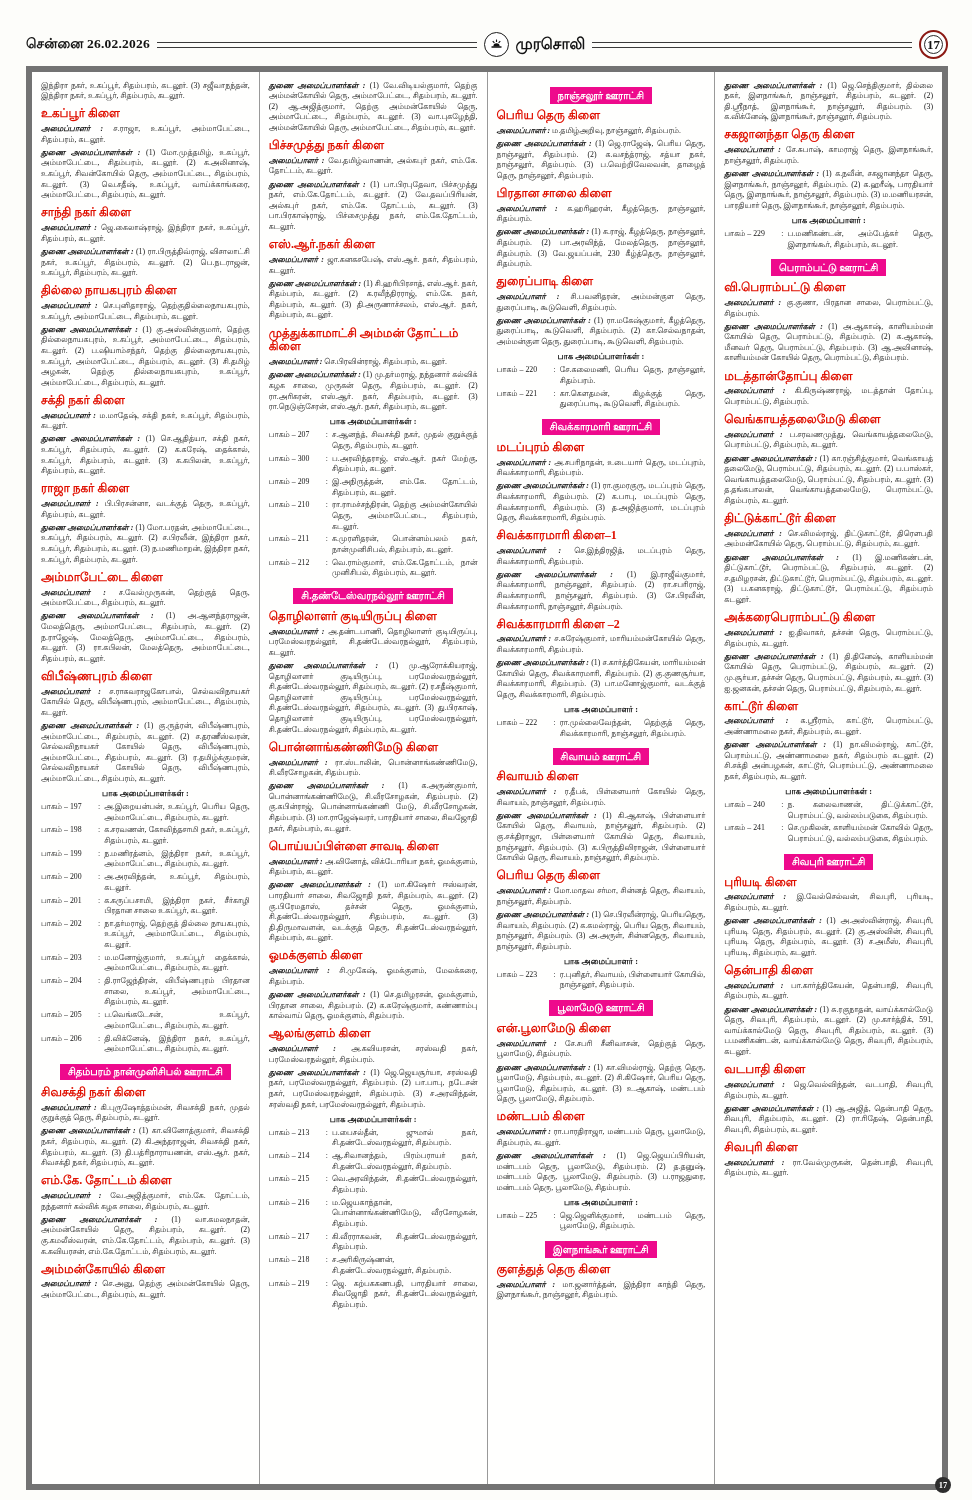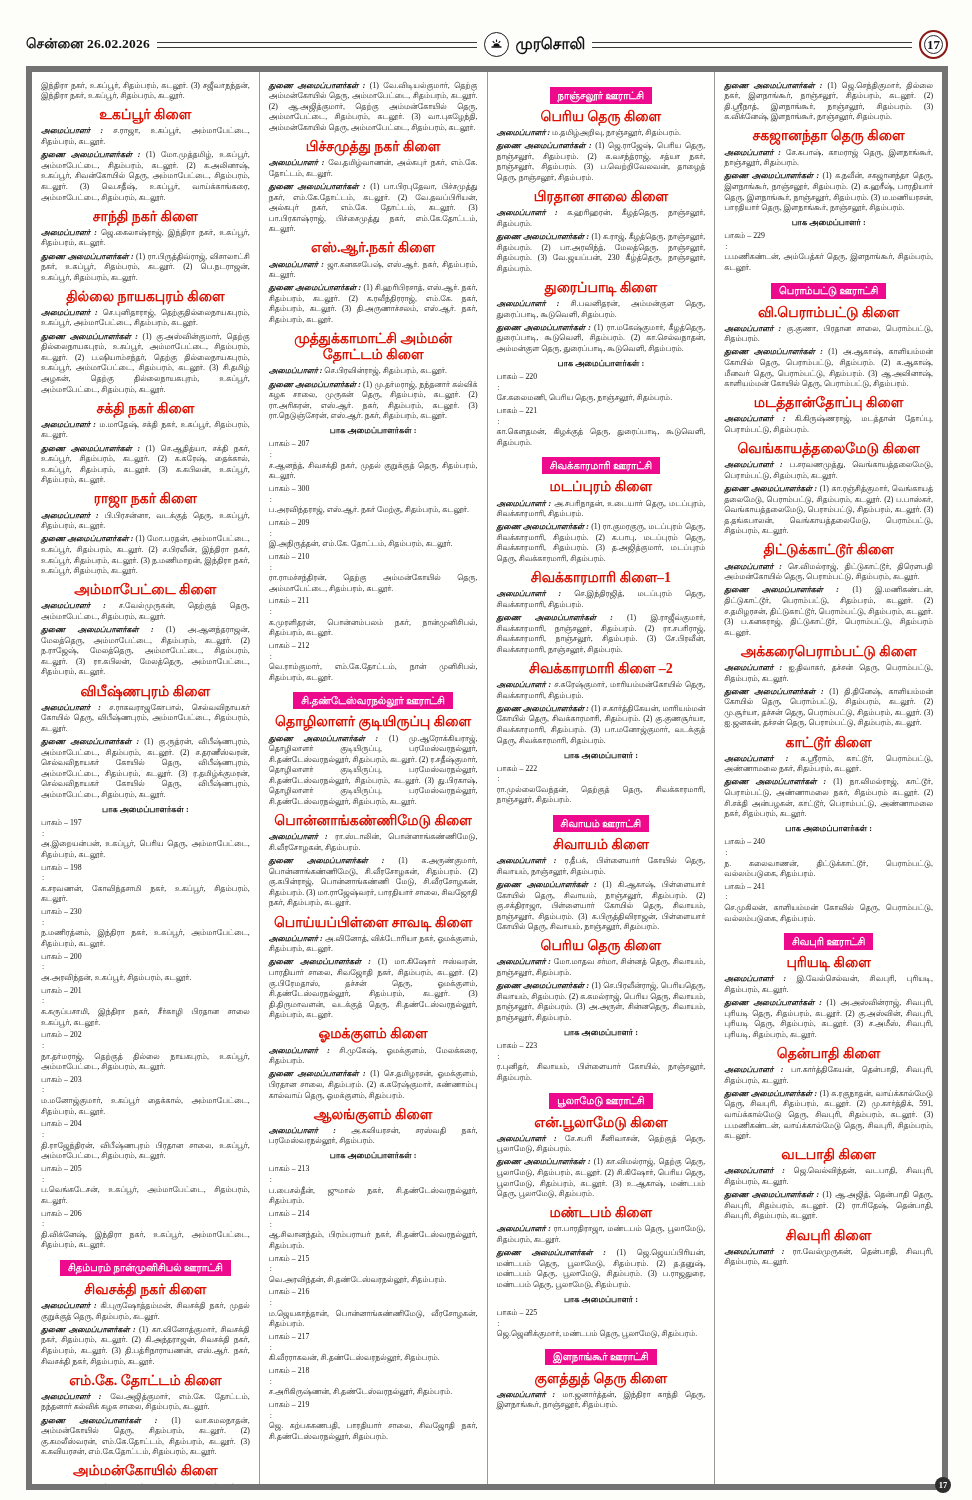--- a/index.html
+++ b/index.html
@@ -20,27 +20,27 @@
   .pageno{width:25px;height:25px;border:2.4px solid #8c1a14;outline:1.4px solid #2b2b2b;outline-offset:-6px;
           border-radius:50%;display:flex;align-items:center;justify-content:center;
           font-weight:bold;font-size:13px;flex:none;background:#fff;}
   
   .content{position:absolute;top:66px;left:26px;right:24px;height:1412px;
            border:6px solid #737373;background:#fffffe;display:flex;}
   .col{flex:1 1 0;padding:6px 9px 4px;overflow:hidden;border-left:1px solid #999;}
   .col:first-child{border-left:none;}
   .para{font-size:7.8px;line-height:1.36;margin:2.6px 0;text-align:justify;}
   .para .lead{font-style:italic;}
-  .branch-h{color:var(--branch_red);font-weight:bold;text-align:center;
-            font-size:14px;margin:5.5px 0 3px;line-height:1.15;}
+  .branch-h{color:var(--branch_red);font-weight:bold;
+            font-size:12px;margin:5.5px 0 3px;line-height:1.15;}
   .sec-wrap{text-align:center;margin:6.5px 0 2.5px;}
   .sec-box{background:var(--section_magenta);color:#fff;font-weight:bold;font-size:10px;
            display:inline-block;padding:2.5px 8px 3px;line-height:1.1;}
   .center-h{text-align:center;font-weight:bold;font-size:8.2px;margin:4.5px 0 3px;}
-  .pagam-row{display:flex;font-size:7.8px;line-height:1.36;margin:2.2px 0;flex-direction:column;}
+  .pagam-row{display:flex;font-size:7.8px;line-height:1.36;margin:2.2px 0;}
   .pagam-label{flex:none;width:56px;white-space:nowrap;}
   .pagam-colon{flex:none;margin:0 4px 0 1px;}
   .pagam-text{flex:1;text-align:justify;}
   
   .foot-pageno{position:absolute;right:21px;bottom:7px;width:16px;height:16px;border-radius:50%;
                background:#2e2e2e;color:#fff;font-size:8.5px;font-weight:bold;
                display:flex;align-items:center;justify-content:center;}
 </style>
 </head>
 <body>
@@ -95,21 +95,21 @@
           <span class="pagam-label">பாகம் – 197</span>
           <span class="pagam-colon">:</span>
           <span class="pagam-text">அ.இறையன்பன், உகப்பூர், பெரிய தெரு, அம்மாபேட்டை, சிதம்பரம், கடலூர்.</span>
         </div>
         <div class="pagam-row">
           <span class="pagam-label">பாகம் – 198</span>
           <span class="pagam-colon">:</span>
           <span class="pagam-text">க.சரவணன், கோவிந்தசாமி நகர், உகப்பூர், சிதம்பரம், கடலூர்.</span>
         </div>
         <div class="pagam-row">
-          <span class="pagam-label">பாகம் – 230</span>
+          <span class="pagam-label">பாகம் – 199</span>
           <span class="pagam-colon">:</span>
           <span class="pagam-text">ந.மணிரத்னம், இந்திரா நகர், உகப்பூர், அம்மாபேட்டை, சிதம்பரம், கடலூர்.</span>
         </div>
         <div class="pagam-row">
           <span class="pagam-label">பாகம் – 200</span>
           <span class="pagam-colon">:</span>
           <span class="pagam-text">அ.அரவிந்தன், உகப்பூர், சிதம்பரம், கடலூர்.</span>
         </div>
         <div class="pagam-row">
           <span class="pagam-label">பாகம் – 201</span>
@@ -188,32 +188,34 @@
           <span class="pagam-colon">:</span>
           <span class="pagam-text">க.முரளிதரன், பொன்னம்பலம் நகர், நான்முனிசிபல், சிதம்பரம், கடலூர்.</span>
         </div>
         <div class="pagam-row">
           <span class="pagam-label">பாகம் – 212</span>
           <span class="pagam-colon">:</span>
           <span class="pagam-text">வெ.ராம்குமார், எம்.கே.தோட்டம், நான் முனிசிபல், சிதம்பரம், கடலூர்.</span>
         </div>
         <div class="sec-wrap"><span class="sec-box">சி.தண்டேஸ்வரநல்லூர் ஊராட்சி</span></div>
         <h3 class="branch-h">தொழிலாளர் குடியிருப்பு கிளை</h3>
+        <p class="para"><b class="lead">அமைப்பாளர் :</b> அ.தண்டபாணி, தொழிலாளர் குடியிருப்பு, பரமேஸ்வரநல்லூர், சி.தண்டேஸ்வரநல்லூர், சிதம்பரம், கடலூர்.</p>
         <p class="para"><b class="lead">துணை அமைப்பாளர்கள் :</b> (1) மு.ஆரோக்கியராஜ், தொழிலாளர் குடியிருப்பு, பரமேஸ்வரநல்லூர், சி.தண்டேஸ்வரநல்லூர், சிதம்பரம், கடலூர். (2) ர.சதீஷ்குமார், தொழிலாளர் குடியிருப்பு, பரமேஸ்வரநல்லூர், சி.தண்டேஸ்வரநல்லூர், சிதம்பரம், கடலூர். (3) து.பிரகாஷ், தொழிலாளர் குடியிருப்பு, பரமேஸ்வரநல்லூர், சி.தண்டேஸ்வரநல்லூர், சிதம்பரம், கடலூர்.</p>
         <h3 class="branch-h">பொன்னாங்கண்ணிமேடு கிளை</h3>
         <p class="para"><b class="lead">அமைப்பாளர் :</b> ரா.ஸ்டாலின், பொன்னாங்கண்ணிமேடு, சி.வீரசோழகன், சிதம்பரம்.</p>
         <p class="para"><b class="lead">துணை அமைப்பாளர்கள் :</b> (1) க.அருண்குமார், பொன்னாங்கண்ணிமேடு, சி.வீரசோழகன், சிதம்பரம். (2) கு.கபின்ராஜ், பொன்னாங்கண்ணி மேடு, சி.வீரசோழகன், சிதம்பரம். (3) மா.ராஜேஷ்வரர், பாரதியார் சாலை, சிவஜோதி நகர், சிதம்பரம், கடலூர்.</p>
         <h3 class="branch-h">பொய்யப்பிள்ளை சாவடி கிளை</h3>
         <p class="para"><b class="lead">அமைப்பாளர் :</b> அ.வினோத், விக்டோரியா நகர், ஓமக்குளம், சிதம்பரம், கடலூர்.</p>
         <p class="para"><b class="lead">துணை அமைப்பாளர்கள் :</b> (1) மா.கிஷோர் ஈஸ்வரன், பாரதியார் சாலை, சிவஜோதி நகர், சிதம்பரம், கடலூர். (2) கு.பிரேமதாஸ், தச்சன் தெரு, ஓமக்குளம், சி.தண்டேஸ்வரநல்லூர், சிதம்பரம், கடலூர். (3) தி.திருமாவளன், வடக்குத் தெரு, சி.தண்டேஸ்வரநல்லூர், சிதம்பரம், கடலூர்.</p>
         <h3 class="branch-h">ஓமக்குளம் கிளை</h3>
         <p class="para"><b class="lead">அமைப்பாளர் :</b> சி.முகேஷ், ஓமக்குளம், மேலக்கரை, சிதம்பரம்.</p>
         <p class="para"><b class="lead">துணை அமைப்பாளர்கள் :</b> (1) செ.தமிழரசன், ஓமக்குளம், பிரதான சாலை, சிதம்பரம். (2) க.கரேஷ்குமார், கண்ணாம்பு கால்வாய் தெரு, ஓமக்குளம், சிதம்பரம்.</p>
         <h3 class="branch-h">ஆலங்குளம் கிளை</h3>
         <p class="para"><b class="lead">அமைப்பாளர் :</b> அ.கவியரசன், சரஸ்வதி நகர், பரமேஸ்வரநல்லூர், சிதம்பரம்.</p>
+        <p class="para"><b class="lead">துணை அமைப்பாளர்கள் :</b> (1) ஜெ.ஜெயசூர்யா, சரஸ்வதி நகர், பரமேஸ்வரநல்லூர், சிதம்பரம். (2) பா.பாபு, நடேசன் நகர், பரமேஸ்வரநல்லூர், சிதம்பரம். (3) ச.அரவிந்தன், சரஸ்வதி நகர், பரமேஸ்வரநல்லூர், சிதம்பரம்.</p>
         <div class="center-h">பாக அமைப்பாளர்கள் :</div>
         <div class="pagam-row">
           <span class="pagam-label">பாகம் – 213</span>
           <span class="pagam-colon">:</span>
           <span class="pagam-text">ப.பைசல்தீன், ஜுமால் நகர், சி.தண்டேஸ்வரநல்லூர், சிதம்பரம்.</span>
         </div>
         <div class="pagam-row">
           <span class="pagam-label">பாகம் – 214</span>
           <span class="pagam-colon">:</span>
           <span class="pagam-text">ஆ.சிவானந்தம், பிரம்பராயர் நகர், சி.தண்டேஸ்வரநல்லூர், சிதம்பரம்.</span>

